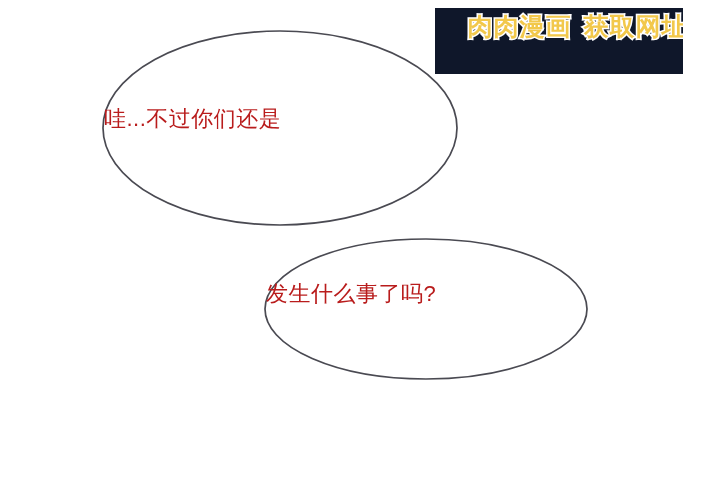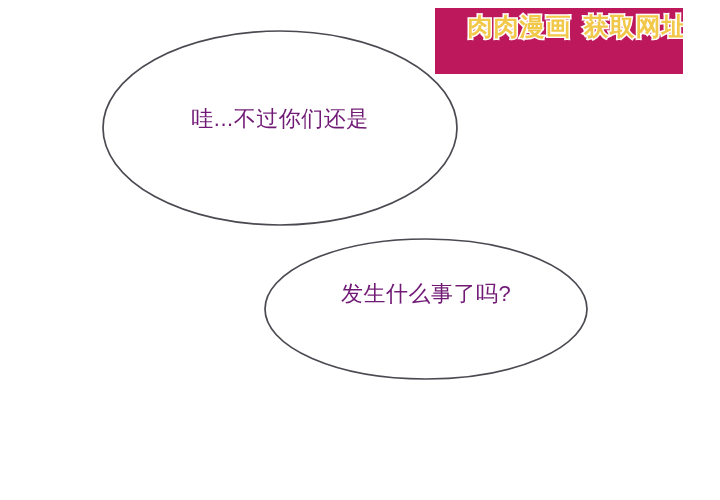--- a/index.html
+++ b/index.html
@@ -20,22 +20,21 @@
   }
   #bubble-layer {
     position: absolute;
     left: 0;
     top: 0;
     width: 720px;
     height: 500px;
   }
   .bubble-text {
     position: absolute;
-    text-align: center;
-    color: #701a75;
+    color: #b91c1c;
     font-family: "Liberation Sans", sans-serif;
     font-size: 22px;
     line-height: 1.42;
     letter-spacing: 0.5px;
     white-space: nowrap;
   }
   #bubble-1-text {
     left: 104px;
     top: 103px;
     width: 352px;
@@ -47,21 +46,21 @@
   }
   .bubble-line {
     display: block;
   }
   #watermark {
     position: absolute;
     left: 435px;
     top: 8px;
     width: 248px;
     height: 66px;
-    background: #be185d;
+    background: #0f172a;
     overflow: hidden;
   }
   #watermark-title {
     position: absolute;
     left: 0;
     top: 2px;
     width: 285px;
     text-align: center;
     font-family: "DejaVu Sans", sans-serif;
     font-size: 25px;

